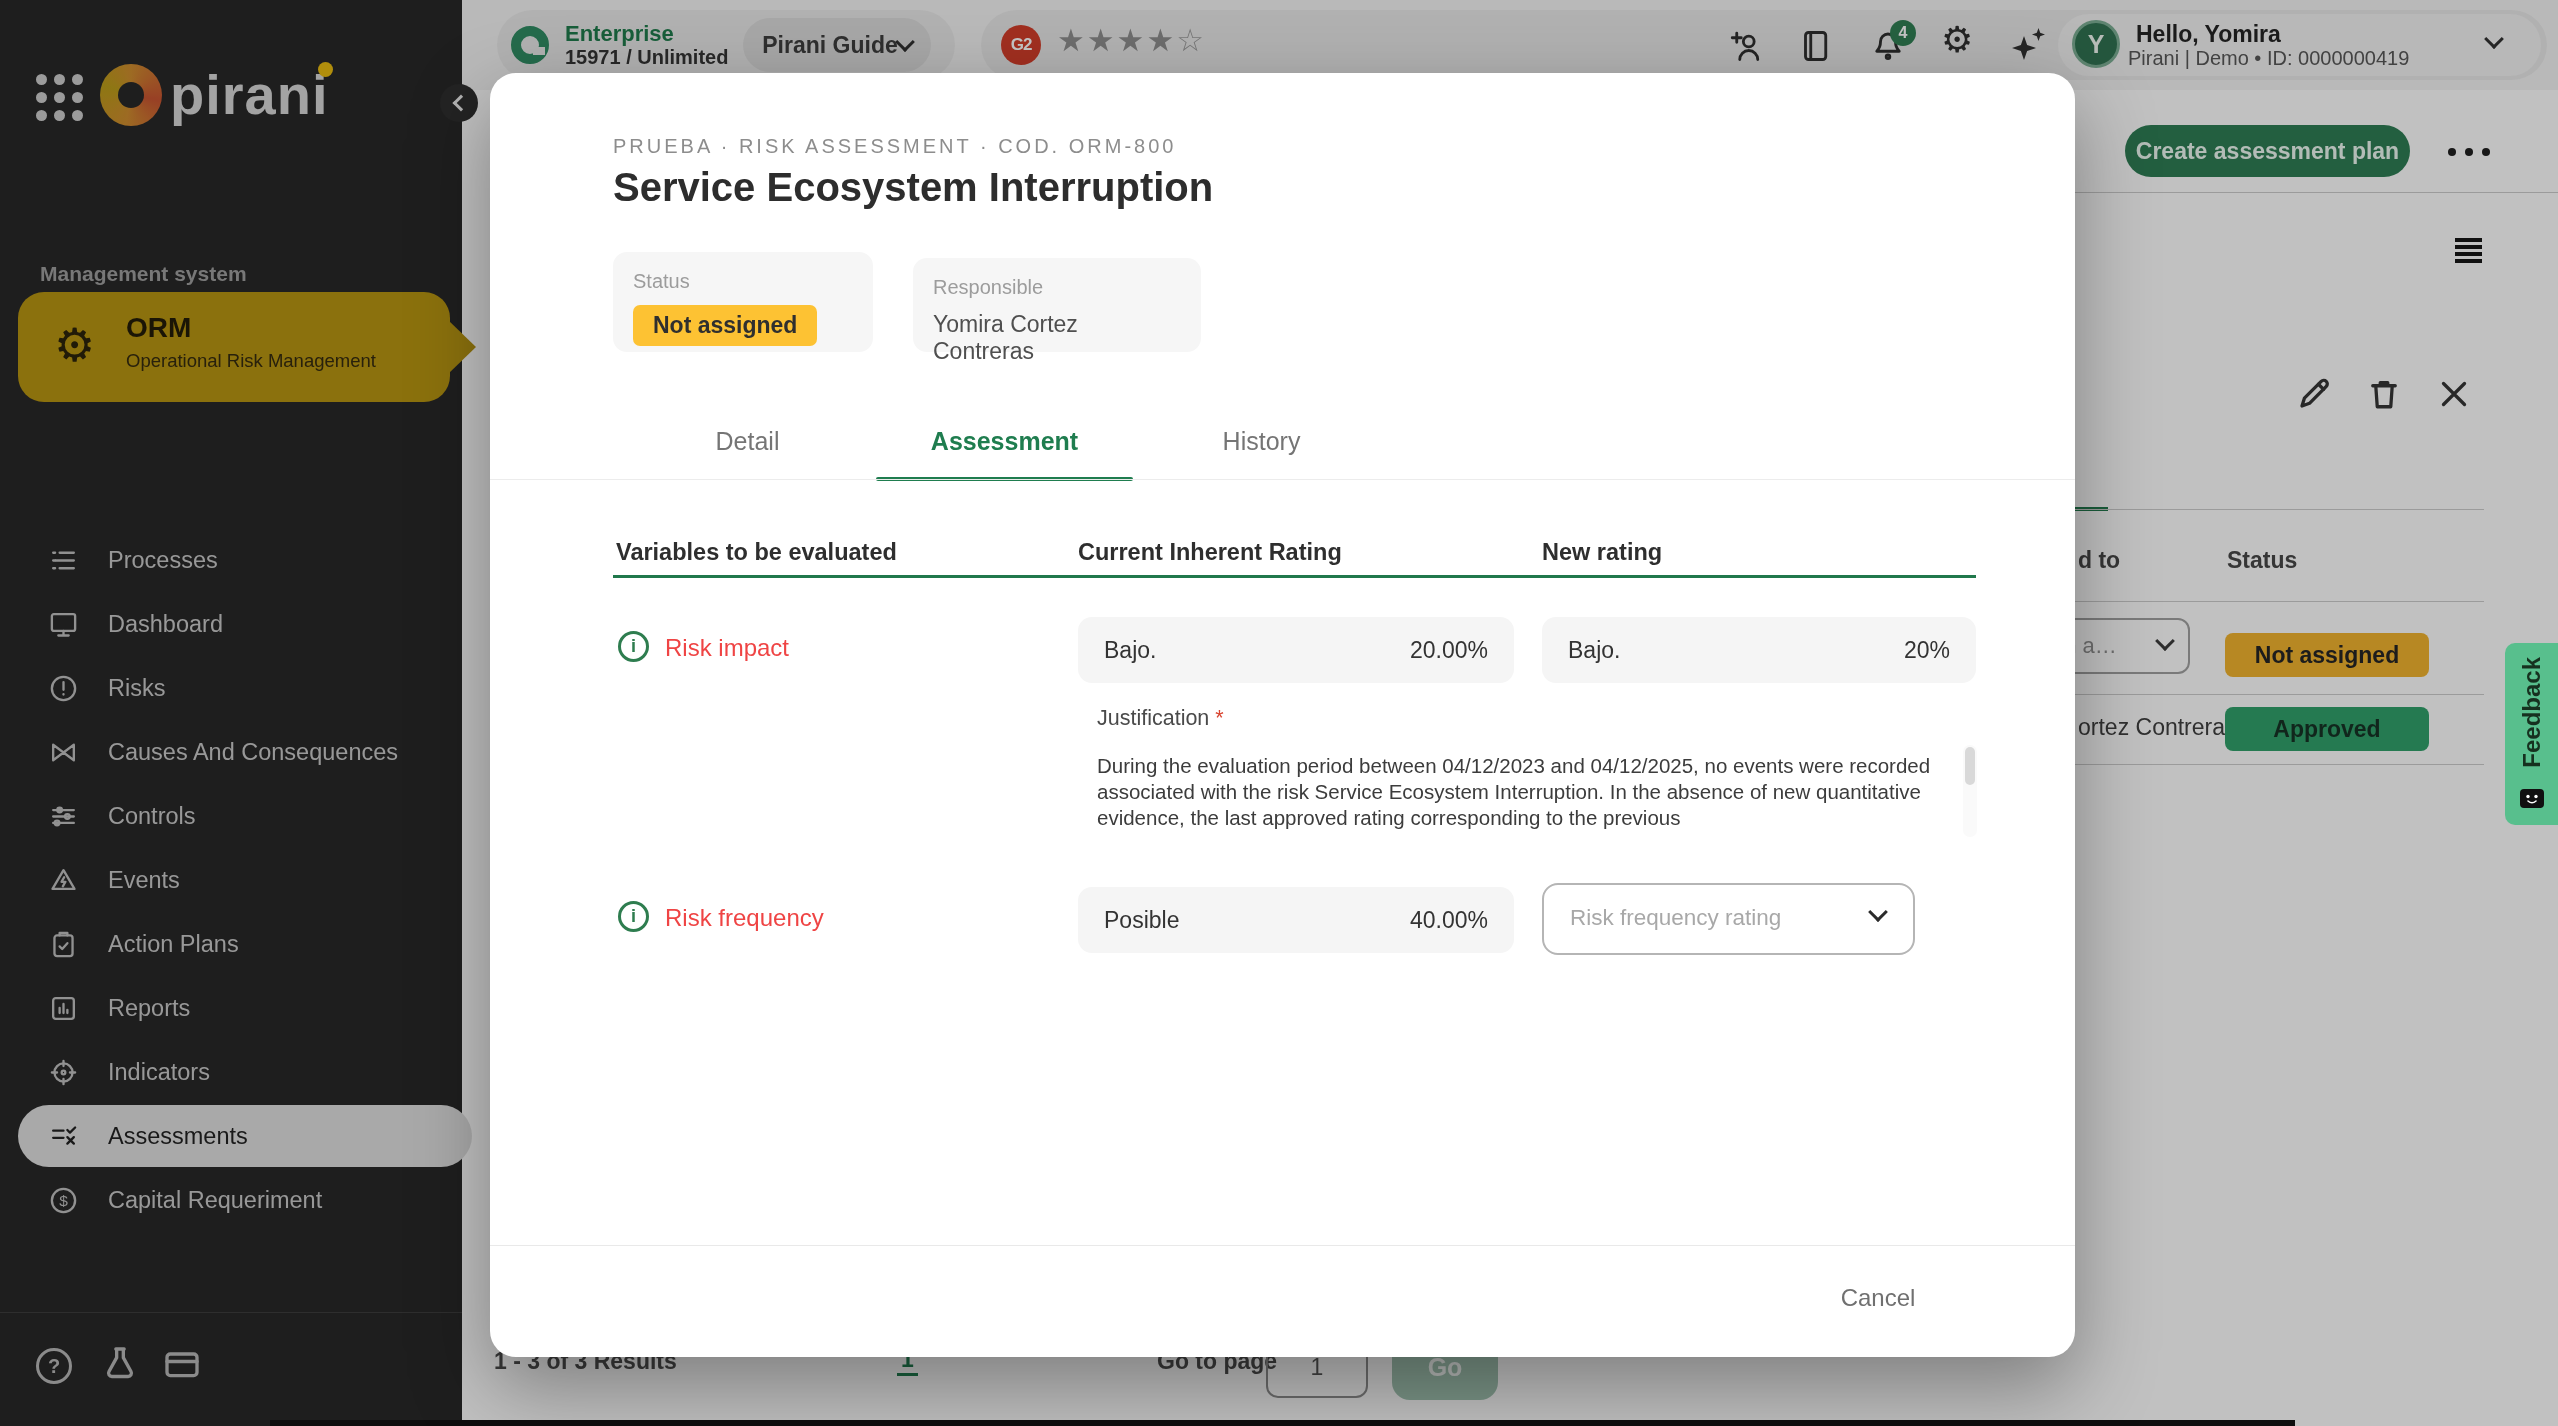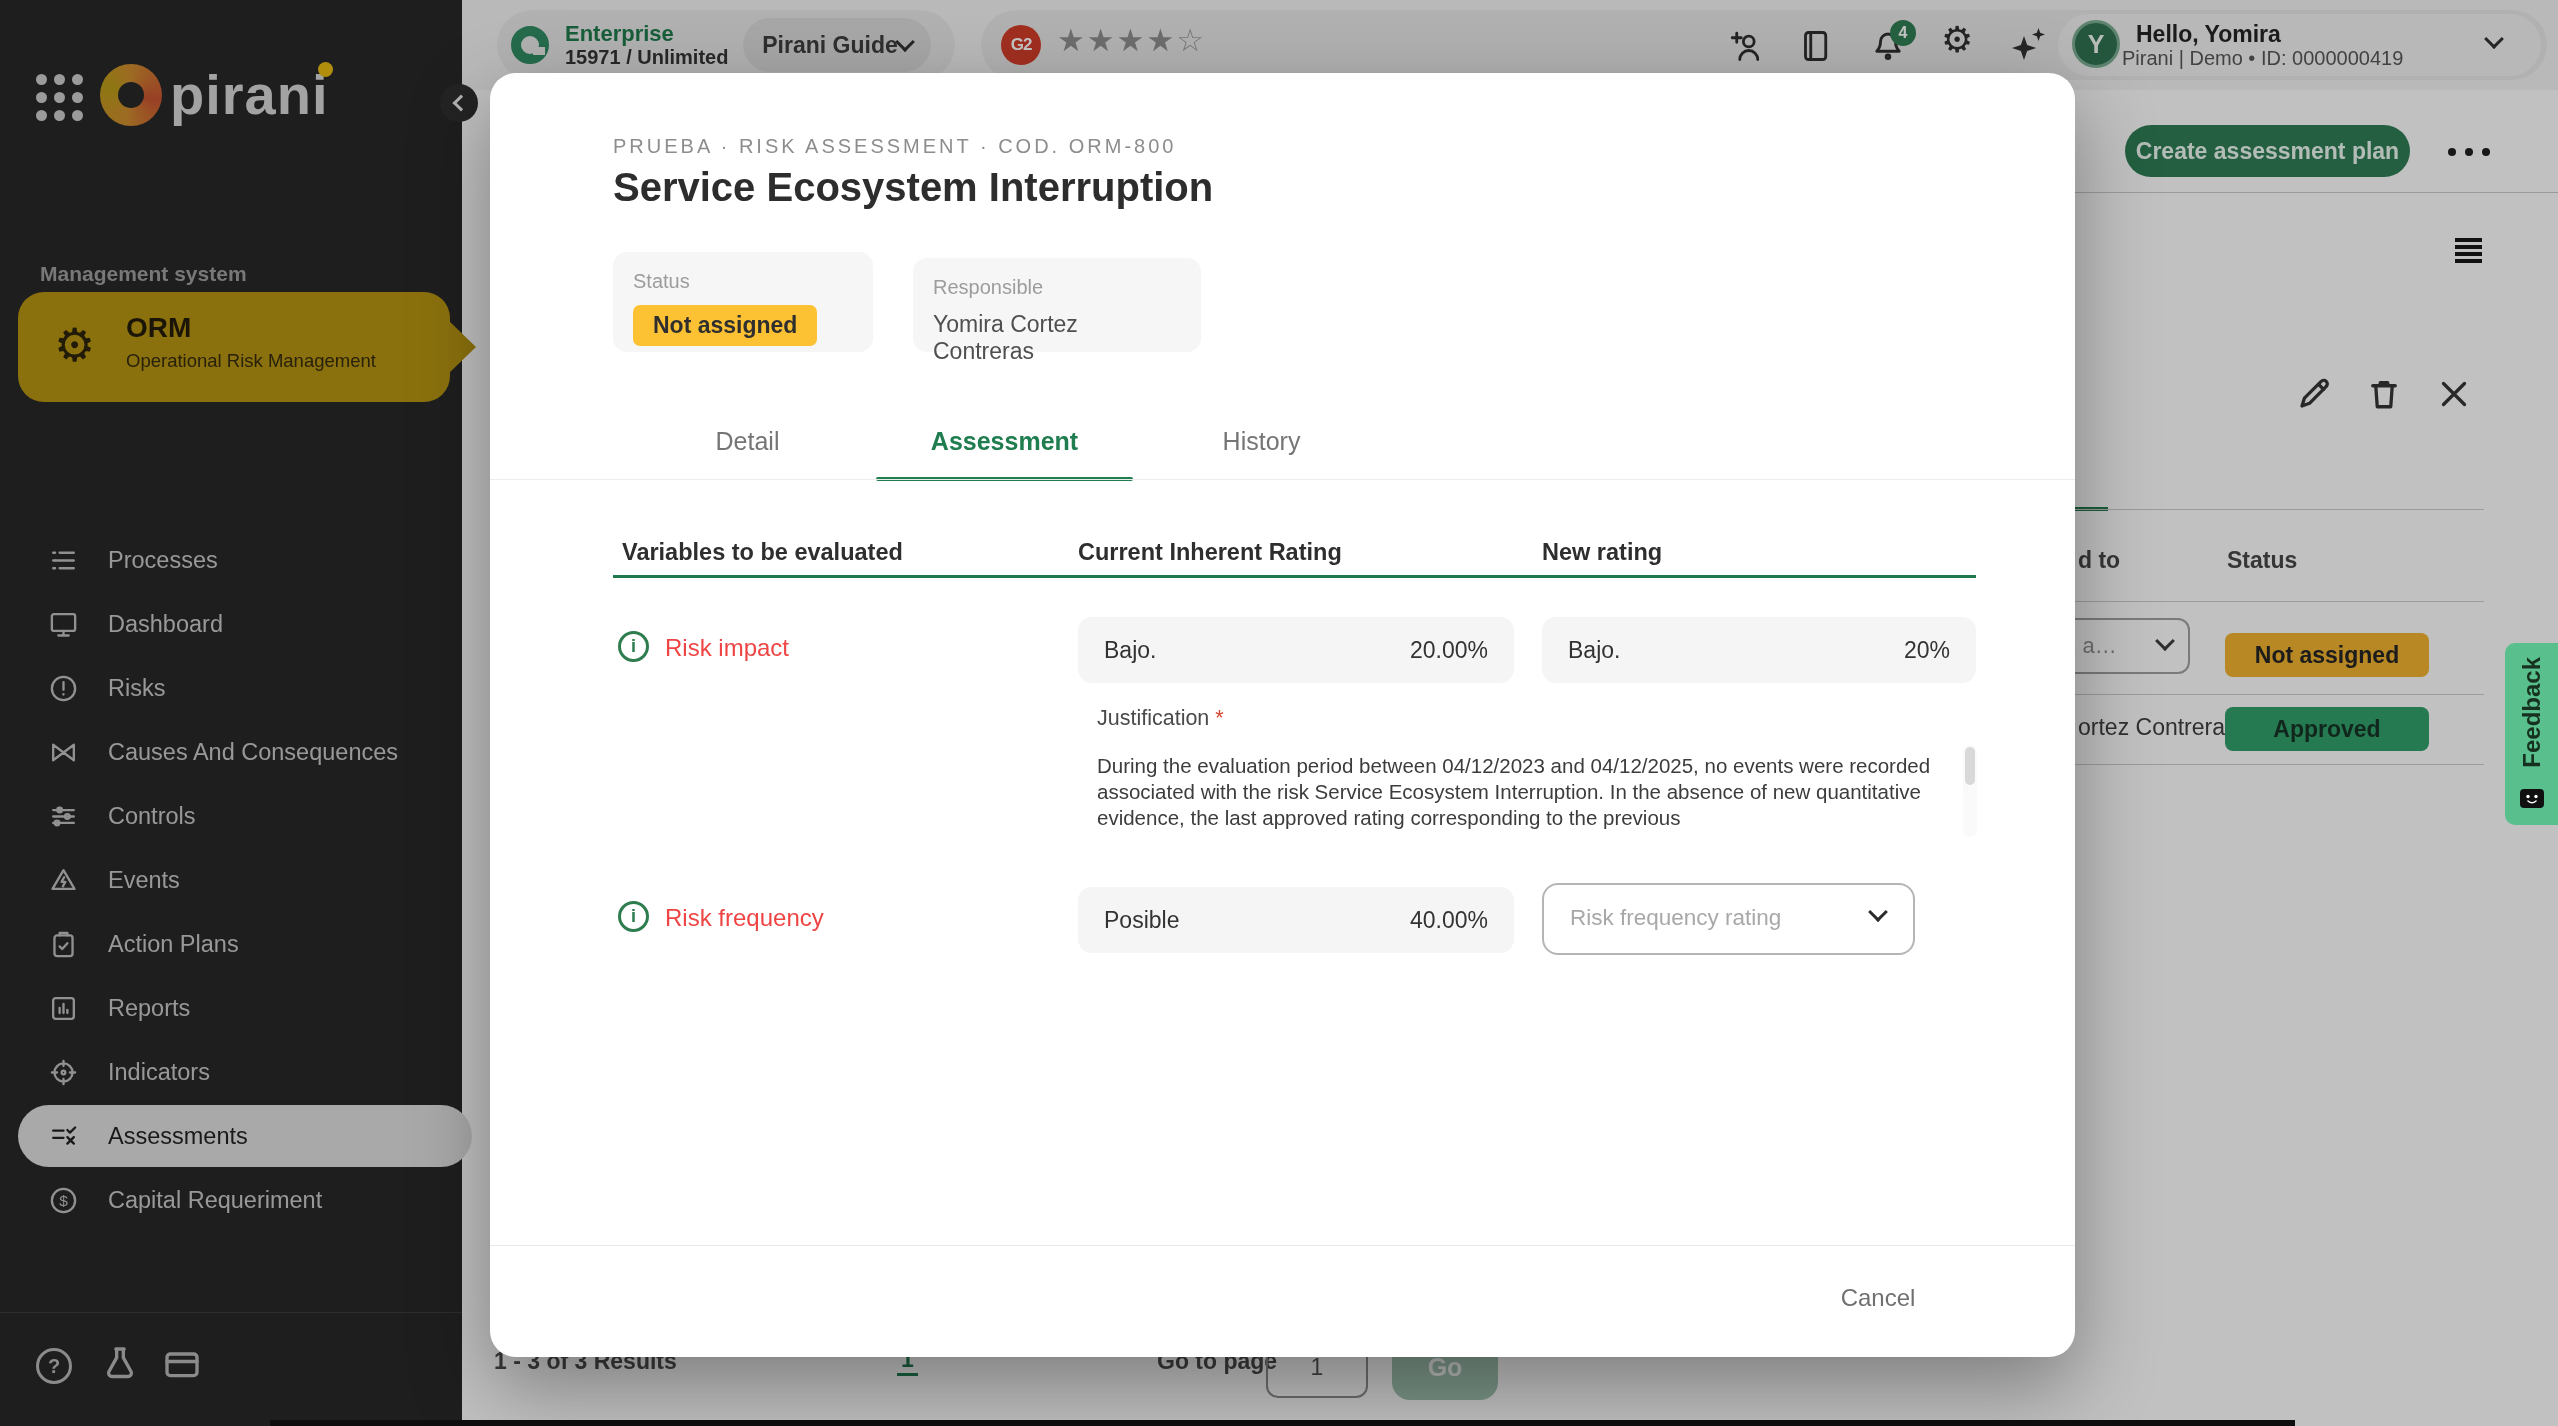--- a/index.html
+++ b/index.html
@@ -26,21 +26,21 @@
   .tico svg{width:36px;height:36px;stroke:currentColor;fill:none;stroke-width:1.9;stroke-linecap:round;stroke-linejoin:round;}
   .badge4{position:absolute;left:20px;top:-8px;width:26px;height:26px;border-radius:50%;background:#2e7d52;color:#fff;font-size:16px;font-weight:700;display:flex;align-items:center;justify-content:center;}
   .gearglyph{font-size:36px;line-height:36px;color:#2d2d2d;}
   .spark{position:relative;width:36px;height:36px;}
   .spark .d1,.spark .d2{position:absolute;background:#2f2f2f;clip-path:polygon(50% 0%,63% 37%,100% 50%,63% 63%,50% 100%,37% 63%,0% 50%,37% 37%);}
   .spark .d1{width:24px;height:24px;left:0;top:8px;}
   .spark .d2{width:13px;height:13px;left:20px;top:0;}
   .userpill{position:absolute;left:1077px;top:4px;width:483px;height:62px;background:#efefef;border-radius:31px;}
   .avatar{position:absolute;left:14px;top:6px;width:48px;height:48px;border-radius:50%;background:#2f7050;border:3px solid #79ab91;box-sizing:border-box;color:#eef6f0;display:flex;align-items:center;justify-content:center;font-size:25px;font-weight:700;}
   .uname{position:absolute;left:78px;top:7px;font-size:23px;font-weight:700;color:#222;}
-  .uorg{position:absolute;left:64px;top:33px;font-size:20px;color:#555;}
+  .uorg{position:absolute;left:70px;top:33px;font-size:20px;color:#555;}
 
   
   .content{position:absolute;left:462px;top:90px;right:0;bottom:0;background:#fbfbfb;z-index:1;}
   .create-btn{position:absolute;left:1663px;top:35px;width:285px;height:52px;border-radius:26px;background:#2c7b52;color:#e9f5ee;font-size:23px;font-weight:700;display:flex;align-items:center;justify-content:center;}
   .dots3{position:absolute;left:1986px;top:58px;display:flex;gap:9px;}
   .dots3 i{width:8px;height:8px;border-radius:50%;background:#1d1d1d;}
   .hline{position:absolute;background:#c9c9c9;height:1px;}
   .burger{position:absolute;left:1993px;top:148px;width:27px;}
   .burger i{display:block;height:4px;background:#141414;margin-bottom:3px;}
   .aicon{position:absolute;top:286px;width:36px;height:36px;color:#333;}
@@ -391,21 +391,21 @@
       <div class="resp-v">Yomira Cortez Contreras</div>
     </div>
 
     <div class="tabs">
       <div class="tab">Detail</div>
       <div class="tab active">Assessment</div>
       <div class="tab">History</div>
     </div>
     <div class="mdivider"></div>
 
-    <div class="thead" style="left:132px;text-align:center;">Variables to be evaluated</div>
+    <div class="thead" style="left:126px;text-align:center;">Variables to be evaluated</div>
     <div class="thead" style="left:588px;">Current Inherent Rating</div>
     <div class="thead" style="left:1052px;">New rating</div>
     <div class="grule"></div>
 
     <div class="info-i" style="left:128px;top:558px;">
         <span>i</span>
       </div>
     <div class="rowlab" style="left:175px;top:561px;">Risk impact</div>
     <div class="ratebox" style="left:588px;top:544px;">
       <span>Bajo.</span>

